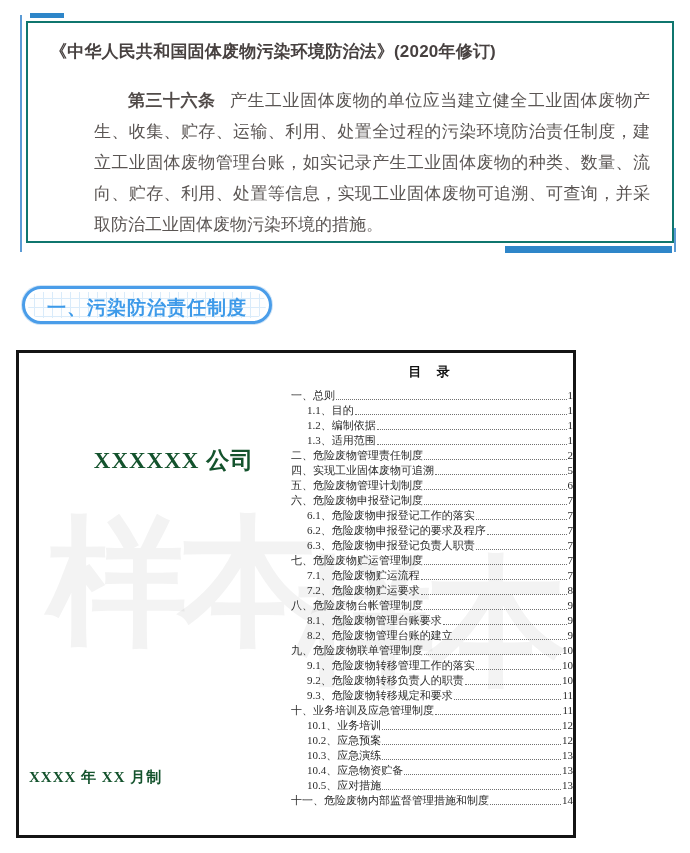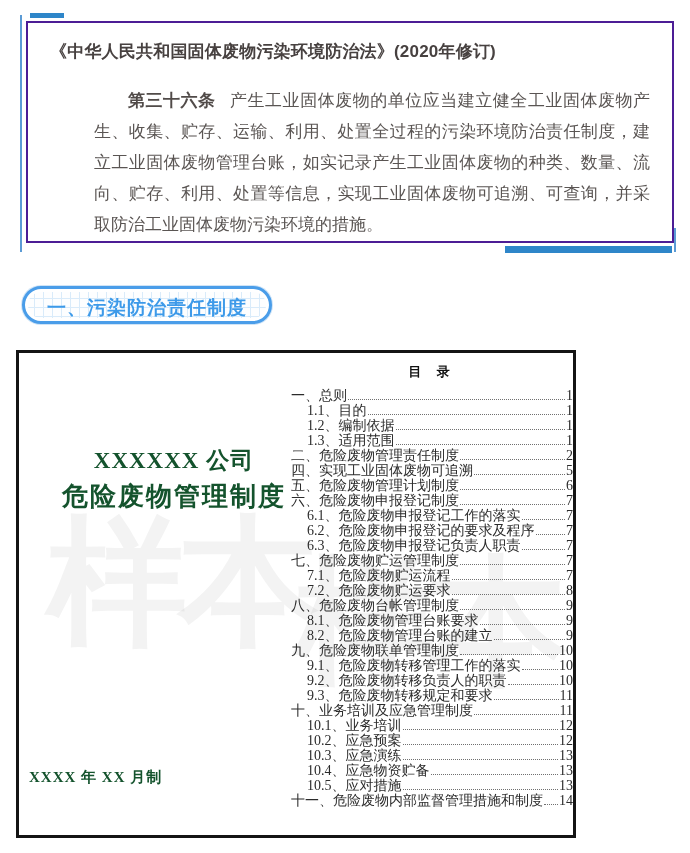--- a/index.html
+++ b/index.html
@@ -7,21 +7,21 @@
   body { font-family:"Liberation Sans","DejaVu Sans",sans-serif; position:relative; }
 
   
   .accent-dash { position:absolute; left:30px; top:13px; width:34px; height:5px; background:#2e86c9; }
   .accent-vline-left  { position:absolute; left:20px; top:15px;  width:2px; height:237px; background:#5b9bd5; }
   .accent-vline-right { position:absolute; left:674px; top:228px; width:2px; height:24px;  background:#5b9bd5; }
   .accent-bar-bottom { position:absolute; left:505px; top:246px; width:167px; height:7px; background:#2e86c9; }
 
   .law-box {
     position:absolute; left:26px; top:21px; width:648px; height:222px;
-    border:2px solid #4c1d95; background:#ffffff; padding:17px 22px 0 22px;
+    border:2px solid #0f766e; background:#ffffff; padding:17px 22px 0 22px;
   }
   .law-title {
     font-size:17px; font-weight:bold; color:#474140; line-height:24px; margin-bottom:21px;
     letter-spacing:0.2px;
   }
   .law-article {
     font-size:17px; color:#5a5553; line-height:31px; text-align:justify; text-indent:2em;margin-left:44px;
   }
   .law-article b { color:#514b49; margin-right:0.85em; }
 
@@ -62,21 +62,21 @@
   .cover-date    { left:10px; top:415px; width:290px; text-align:left; font-size:15px; letter-spacing:1px; }
 
   .toc {
     position:absolute; left:272px; top:10px; width:282px;
     font-family:"Liberation Serif","DejaVu Serif",serif; color:#2b2b2b;
   }
   .toc-title {
     text-align:center; font-weight:bold; font-size:13px; letter-spacing:6px; color:#111;
     margin-bottom:6px;
   }
-  .toc-row { display:flex; align-items:flex-end; height:15px; font-size:14px; line-height:13px; }
+  .toc-row { display:flex; align-items:flex-end; height:15px; font-size:11px; line-height:13px; }
   .toc-row.lvl-1 { padding-left:16px; }
   .toc-label { white-space:nowrap; }
   .toc-dots  { flex:1; border-bottom:1px dotted #707070; margin:0 1px 2px 1px; min-width:6px; }
   .toc-page  { white-space:nowrap; }
 </style>
 </head>
 <body>
 
 <div class="accent-dash"></div>
 <div class="accent-vline-left"></div>
@@ -90,21 +90,20 @@
 
 <div class="section-pill">
   <span>一、污染防治责任制度</span>
 </div>
 
 <figure class="doc-image">
   <span class="wm wm-left">样本</span>
   <span class="wm wm-right">样本</span>
 
   <div class="cover-company">XXXXXX 公司</div>
-  <div class="cover-title">危险废物管理制度</div>
   <div class="cover-date">XXXX 年 XX 月制</div>
 
   <div class="toc">
     <div class="toc-title">目  录</div>
     <div class="toc-list">
 
         <div class="toc-row lvl-0">
           <span class="toc-label">一、总则</span>
           <span class="toc-dots"></span>
           <span class="toc-page">1</span>

